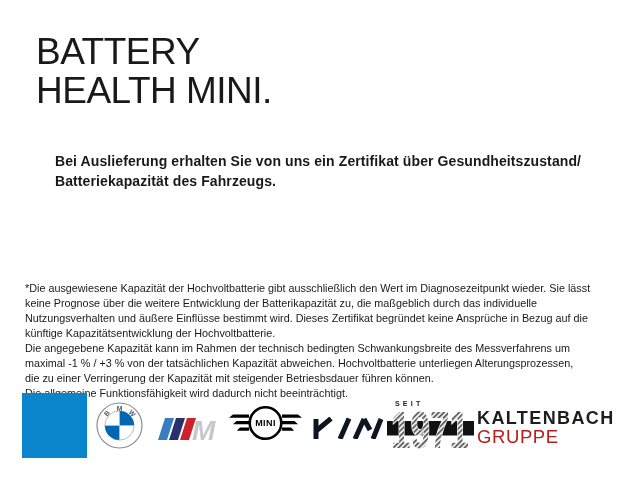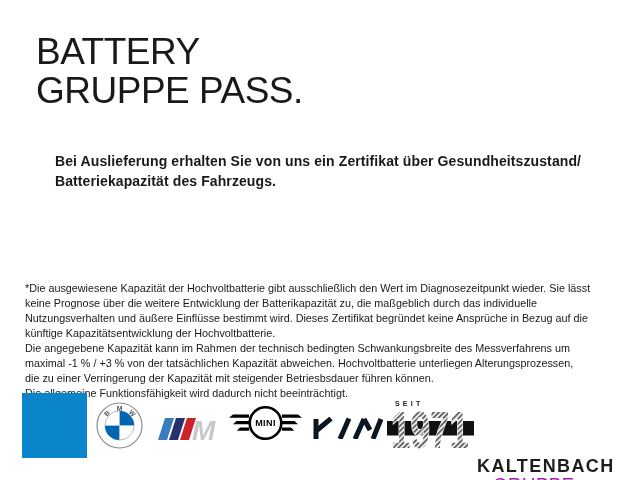--- a/index.html
+++ b/index.html
@@ -23,30 +23,30 @@
   .disclaimer{
     left:25px;top:253px;font-size:10.8px;line-height:15px;color:#191919;width:612px;margin-top:28px;
   }
   .bluesq{left:22px;top:393px;width:65px;height:65px;}
   .bmw-roundel{left:96px;top:402px;}
   .m-logo{left:151px;top:418px;}
   .mini-logo{left:228px;top:405px;}
   .kia-logo{left:312px;top:417px;}
   .seit1971{left:387px;top:397px;}
   .kgroup{left:477px;top:409px;line-height:1;}
-  .kgroup .l1{font-size:18px;font-weight:bold;letter-spacing:1.4px;color:#1d1d1b;margin-top:48px;}
-  .kgroup .l2{font-size:18.5px;font-weight:400;letter-spacing:0.6px;color:#a21caf;margin-top:1px;margin-left:16px;}
+  .kgroup .l1{font-size:18px;font-weight:bold;letter-spacing:1.4px;color:#1d1d1b;}
+  .kgroup .l2{font-size:18.5px;font-weight:400;letter-spacing:0.6px;color:#b91c1c;margin-top:1px;}
 </style>
 </head>
 <body>
 
 <div id="stage">
 
   <div class="abs title pre">BATTERY
-GRUPPE PASS.</div>
+HEALTH MINI.</div>
 
   <div class="abs intro pre">Bei Auslieferung erhalten Sie von uns ein Zertifikat über Gesundheitszustand/
 Batteriekapazität des Fahrzeugs.</div>
 
 
   <div class="abs disclaimer pre">*Die ausgewiesene Kapazität der Hochvoltbatterie gibt ausschließlich den Wert im Diagnosezeitpunkt wieder. Sie lässt
 keine Prognose über die weitere Entwicklung der Batterikapazität zu, die maßgeblich durch das individuelle
 Nutzungsverhalten und äußere Einflüsse bestimmt wird. Dieses Zertifikat begründet keine Ansprüche in Bezug auf die
 künftige Kapazitätsentwicklung der Hochvoltbatterie.
 Die angegebene Kapazität kann im Rahmen der technisch bedingten Schwankungsbreite des Messverfahrens um

